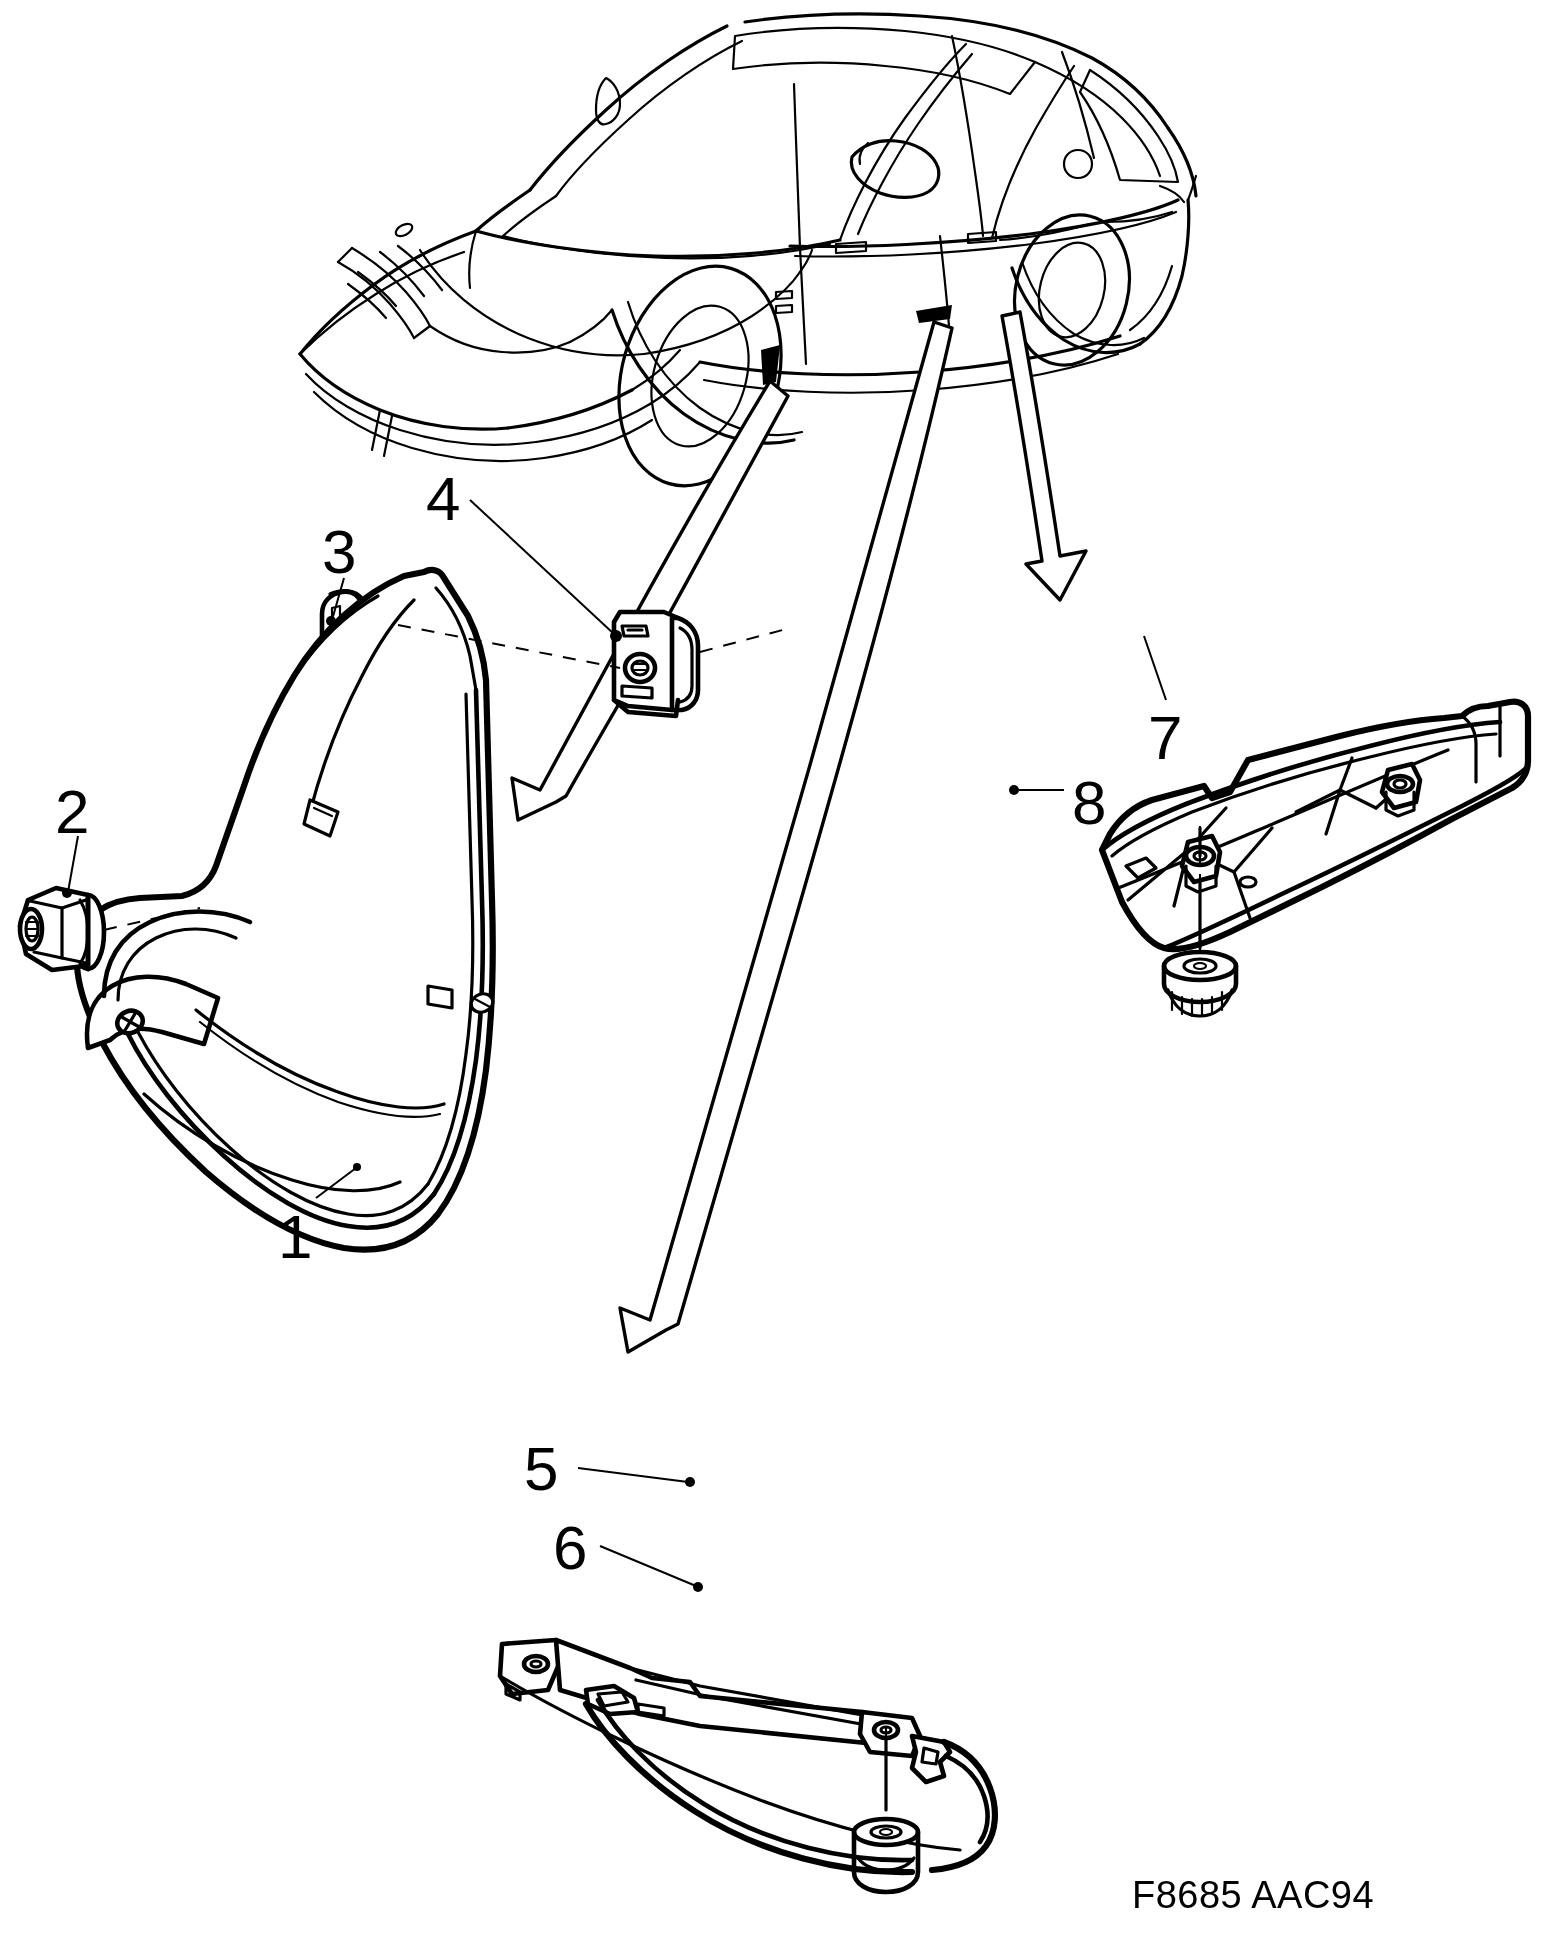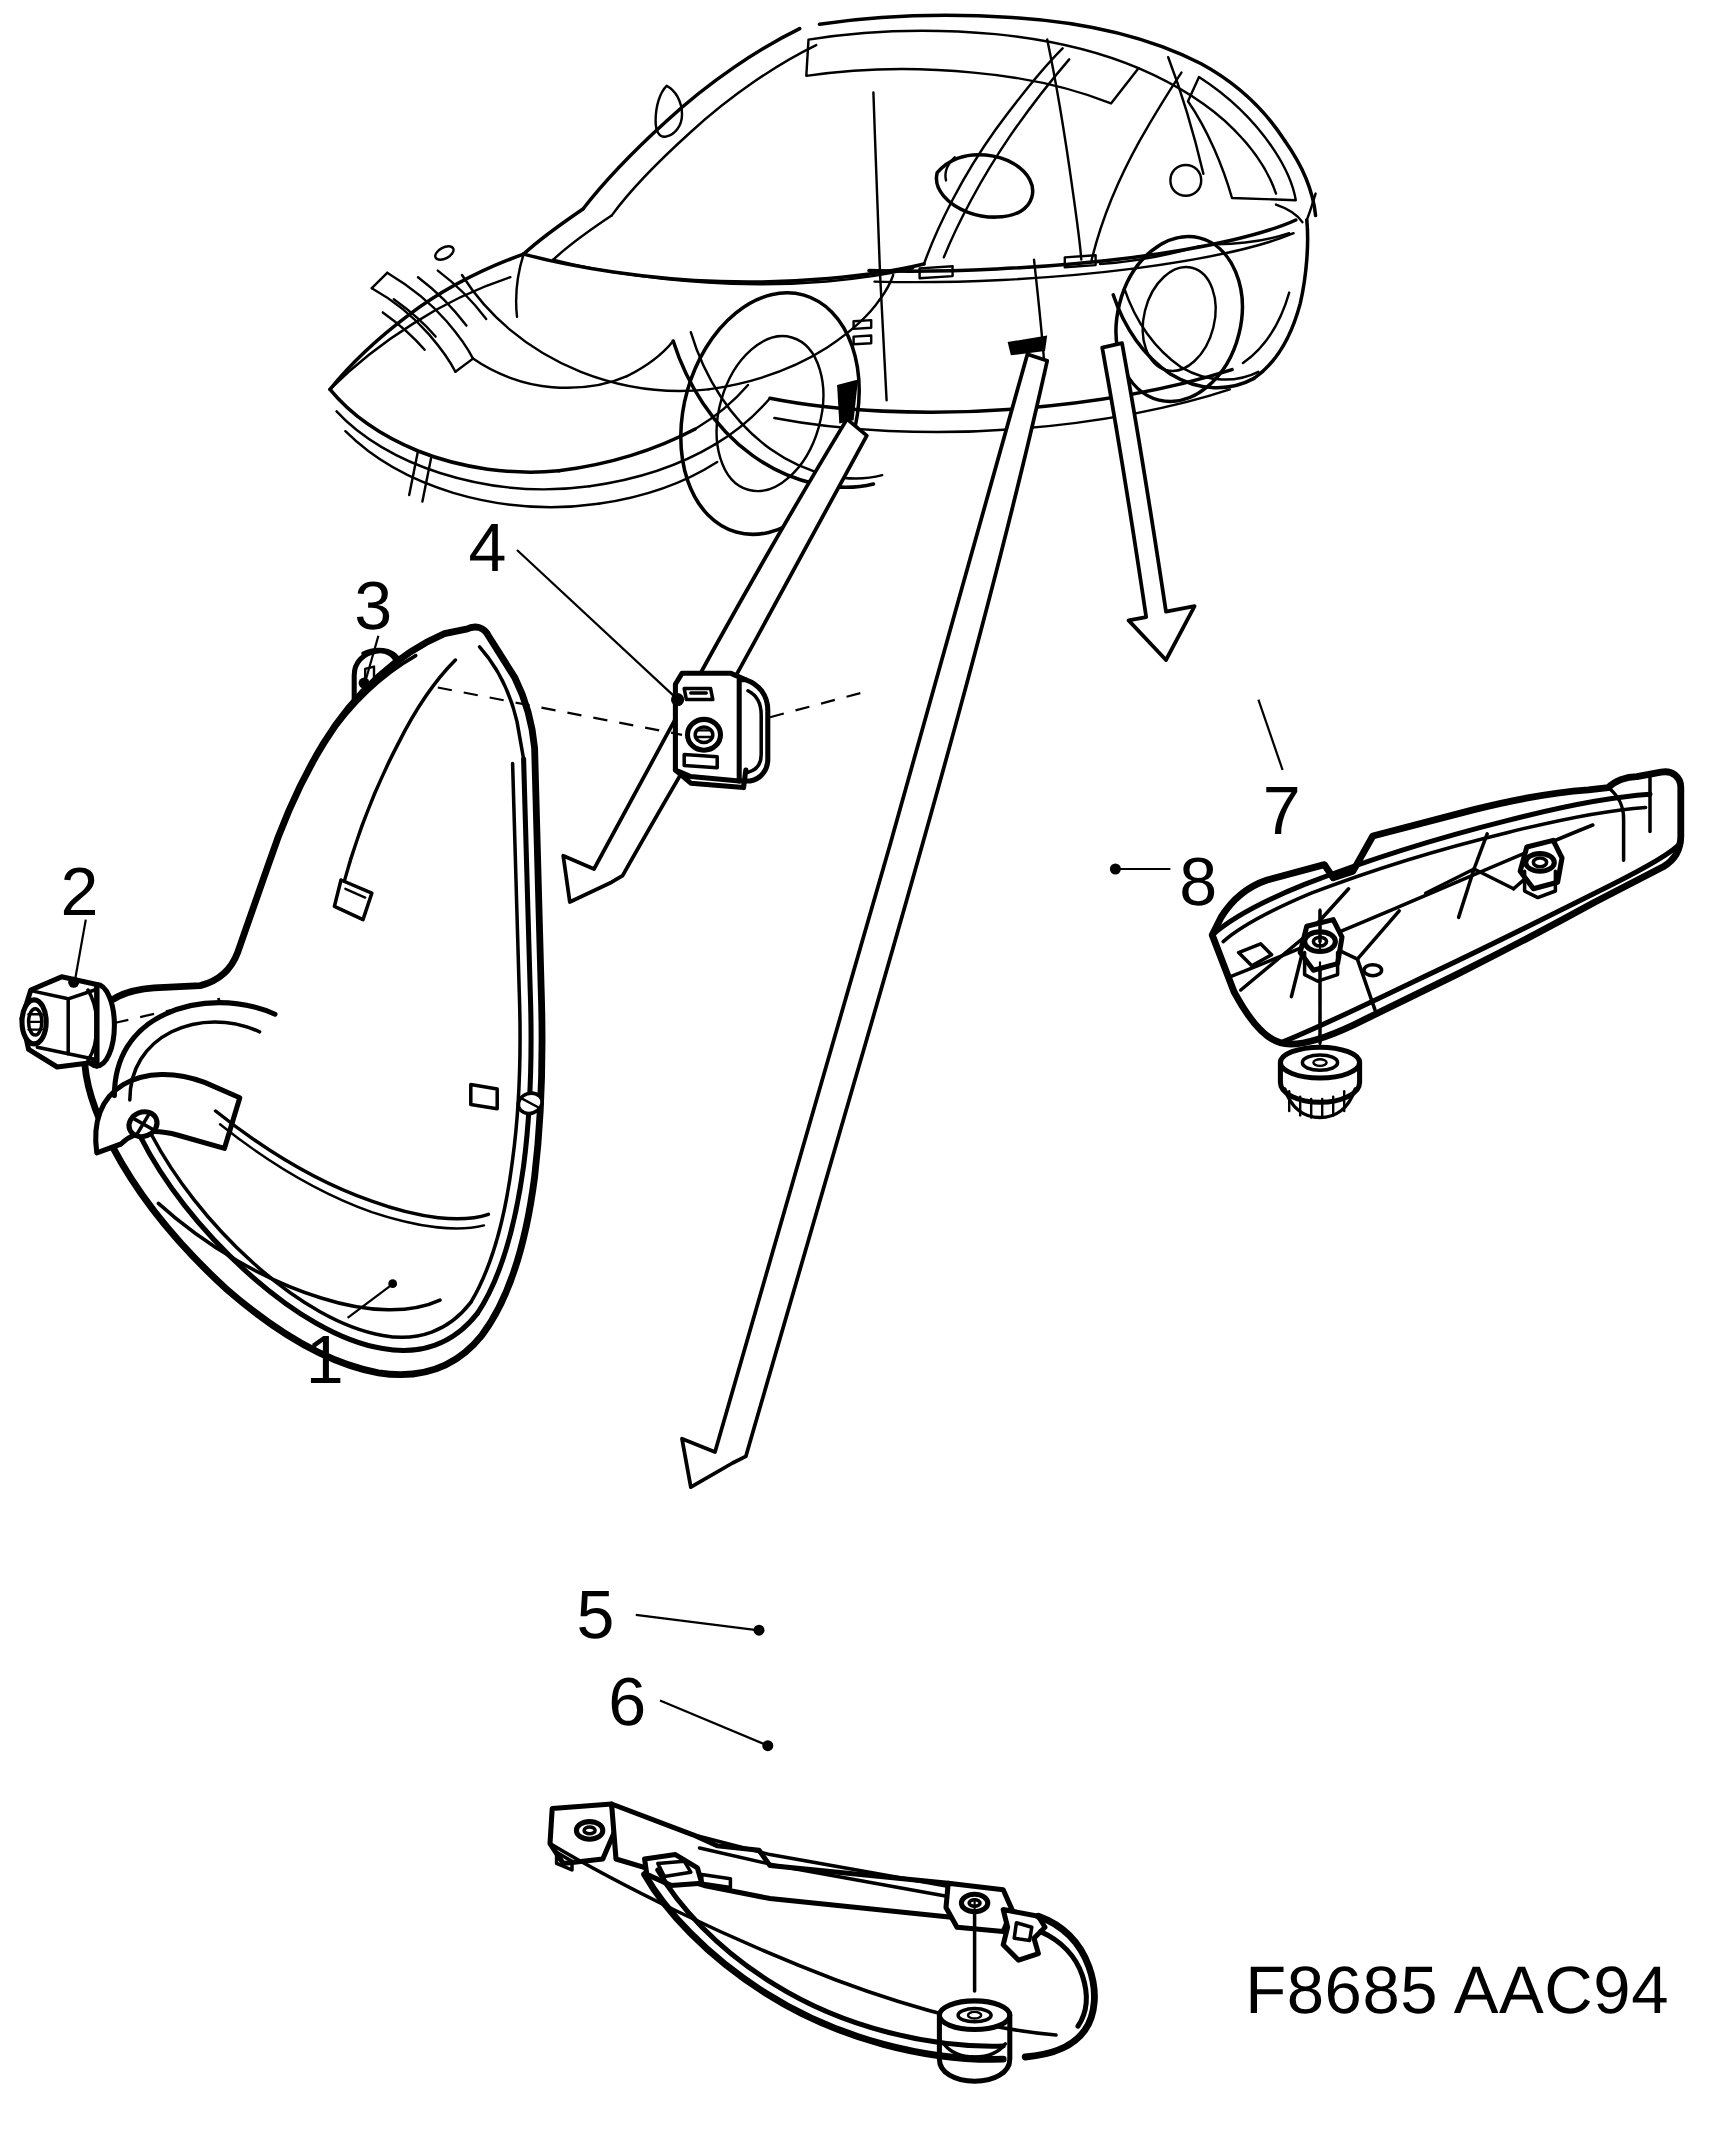--- a/index.html
+++ b/index.html
@@ -32,23 +32,23 @@
     font-size: 62px;
     line-height: 1;
     font-weight: 400;
     color: #000;
     user-select: none;
     white-space: nowrap;
   }
   #figure-code {
     position: absolute;
     left: 1132px;
-    top: 1774px;
+    top: 1874px;
     font-family: "Liberation Sans", sans-serif;
-    font-size: 61px;
+    font-size: 38px;
     letter-spacing: 0.5px;
     white-space: nowrap;
   }
   .ln { fill: none; stroke: #000; stroke-linecap: round; stroke-linejoin: round; }
   .t1 { stroke-width: 2.2; }
   .t2 { stroke-width: 3.2; }
   .t3 { stroke-width: 4.6; }
   .t4 { stroke-width: 6.2; }
   .solidblk { fill: #000; stroke: none; }
   .leader { fill: none; stroke: #000; stroke-width: 2.0; }

